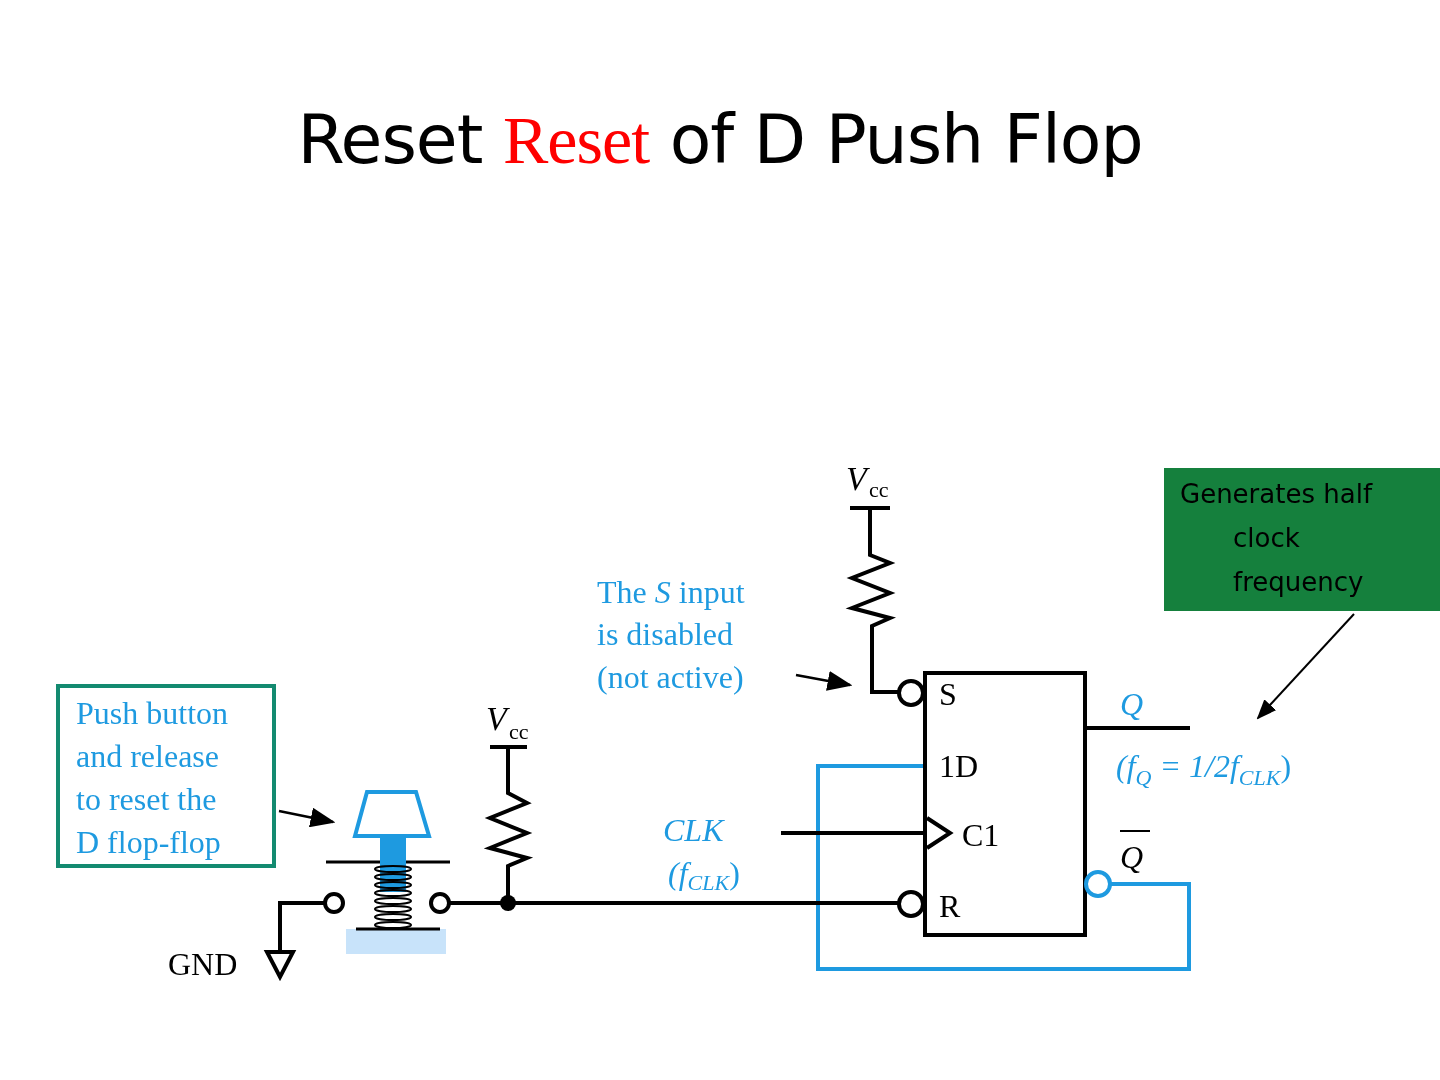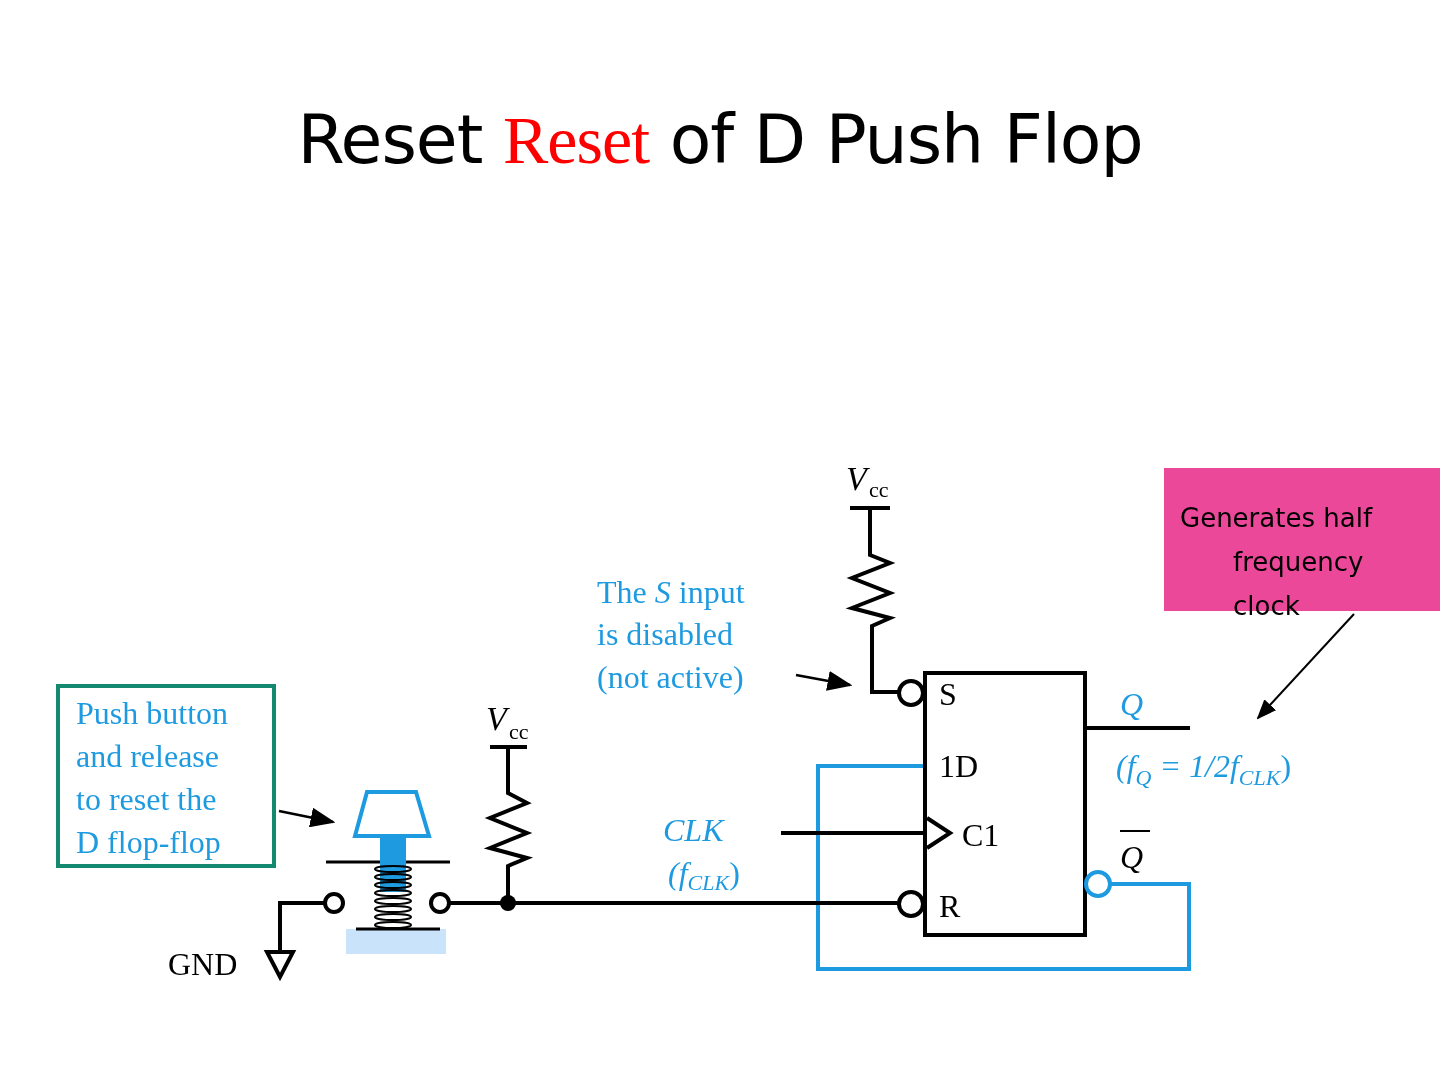--- a/index.html
+++ b/index.html
@@ -1,33 +1,33 @@
 <!DOCTYPE html>
 <html><head>
 <meta charset="utf-8">
 <style>
   html, body { margin:0; padding:0; background:#ffffff; }
   body { width:1440px; height:1080px; position:relative; overflow:hidden; font-family:"Liberation Sans", sans-serif; }
   #title { position:absolute; left:0; top:100px; width:1440px; text-align:center; font-family:"DejaVu Sans", sans-serif; font-size:68px; color:#000; letter-spacing:-1px; }
   #title .red { color:#ff0000;font-family:Liberation Serif, serif; }
-  #callout { position:absolute; left:1164px; top:468px; width:276px; height:143px; background:#ec4899; box-sizing:border-box; padding:28px 0 0 16px; font-family:"DejaVu Sans", sans-serif; font-size:26px; line-height:44px; color:#000; }
+  #callout { position:absolute; left:1164px; top:468px; width:276px; height:143px; background:#15803d; box-sizing:border-box; padding:4px 0 0 16px; font-family:"DejaVu Sans", sans-serif; font-size:26px; line-height:44px; color:#000; }
   #callout .l1 { display:block; }
   #callout .ind { display:block; padding-left:53px; }
   svg { position:absolute; left:0; top:0; }
   .serif { font-family:"Liberation Serif", serif; }
 </style>
 </head>
 <body>
 
 <div id="title"><span>Reset </span><span class="red">Reset</span><span> of D Push Flop</span></div>
 
 <div id="callout">
   <span class="l1">Generates half</span>
+  <span class="ind">clock</span>
   <span class="ind">frequency</span>
-  <span class="ind">clock</span>
 </div>
 
 <svg width="1440" height="1080">
   <defs>
     <marker id="arr" markerWidth="10" markerHeight="8" refX="9" refY="4" orient="auto">
       <path d="M0,0 L10,4 L0,8 Z" fill="#000"></path>
     </marker>
   </defs>
 
   <line x1="1354" y1="614" x2="1258" y2="718" stroke="#000" stroke-width="2" marker-end="url(#arr)"></line>

